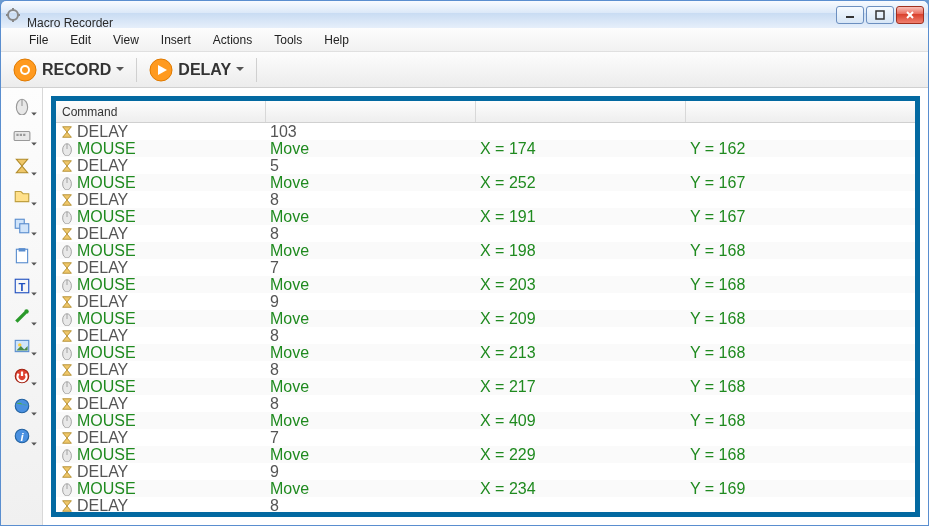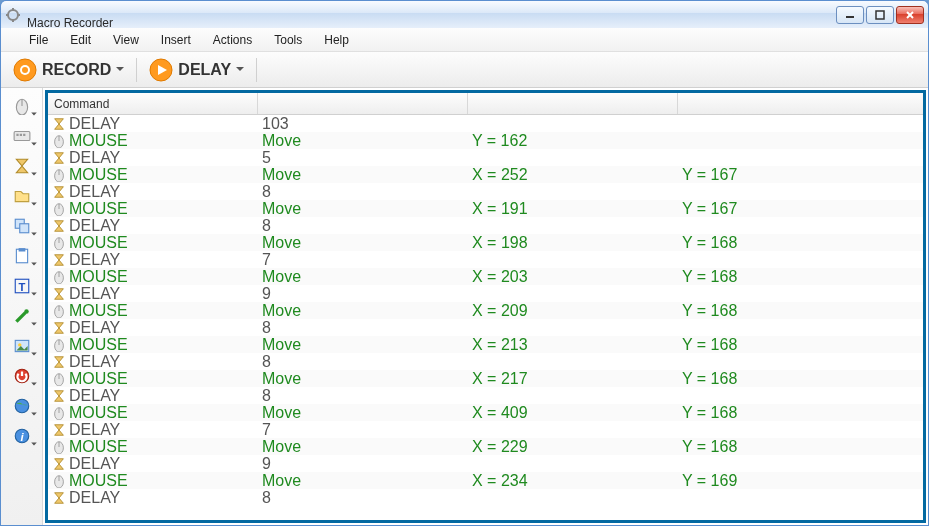--- a/index.html
+++ b/index.html
@@ -16,21 +16,21 @@
 .toolbar { height: 36px; display: flex; align-items: center; padding: 0 6px; gap: 4px; background: linear-gradient(#fdfdfd,#ececec); border-bottom: 1px solid #d0d0d0; }
 .tbtn { display: flex; align-items: center; gap: 5px; padding: 3px 6px; border-radius: 3px; cursor: pointer; }
 .tbtn .lbl { font-weight: bold; color: #333; font-size: 16px; }
 .dd { width: 8px; height: 8px; display: flex; align-items: center; justify-content: center; }
 .dd::after { content: ""; border: 4px solid transparent; border-top-color: #555; margin-top: 3px; }
 .sep { width: 1px; height: 24px; background: #d0d0d0; margin: 0 2px; }
 .workarea { flex: 1; display: flex; min-height: 0; }
 .sidebar { width: 42px; background: linear-gradient(#fdfdfd,#f0f0f0); border-right: 1px solid #d8d8d8; display: flex; flex-direction: column; align-items: center; padding-top: 4px; }
 .sbtn { width: 34px; height: 28px; display: flex; align-items: center; justify-content: center; margin-bottom: 2px; border-radius: 3px; cursor: pointer; position: relative; }
 .sbtn .dd { position: absolute; right: 1px; bottom: 2px; transform: scale(0.7); }
-.grid-wrap { flex: 1; display: flex; flex-direction: column; border: 3px solid #0369a1; margin: 2px; background: #fff; min-height: 0; }
+.grid-wrap { flex: 1; display: flex; flex-direction: column; border: 5px solid #0369a1; margin: 8px; background: #fff; min-height: 0; }
 .grid-head { display: flex; height: 22px; background: linear-gradient(#fdfdfd,#eee); border-bottom: 1px solid #d0d0d0; font-size: 12px; color: #333; }
 .grid-head .hcell { border-right: 1px solid #d8d8d8; padding: 3px 6px; }
 .grid-body { flex: 1; overflow-y: scroll; overflow-x: hidden; }
 .row { display: flex; height: 17px; align-items: center; font-size: 16px; }
 .row:nth-child(odd) { background: #fff; }
 .row:nth-child(even) { background: #fafafa; }
 .row.delay { color: #555; }
 .row.mouse { color: #1f8a1f; }
 .cell { padding: 0 4px; white-space: nowrap; overflow: hidden; }
 .c0 { width: 210px; display: flex; align-items: center; gap: 3px; }
@@ -281,20 +281,21 @@
             <div class="cell c3"></div>
           </div>
           <div class="row mouse">
             <div class="cell c0">
               <svg class="ric" viewBox="0 0 16 16">
                 <use href="#ic-mouse"></use>
               </svg>
               <span>MOUSE</span>
             </div>
             <div class="cell c1">Move</div>
+            <div class="cell c2">X = 174</div>
             <div class="cell c3">Y = 162</div>
           </div>
           <div class="row delay">
             <div class="cell c0">
               <svg class="ric" viewBox="0 0 16 16">
                 <use href="#ic-hourglass"></use>
               </svg>
               <span>DELAY</span>
             </div>
             <div class="cell c1">5</div>

